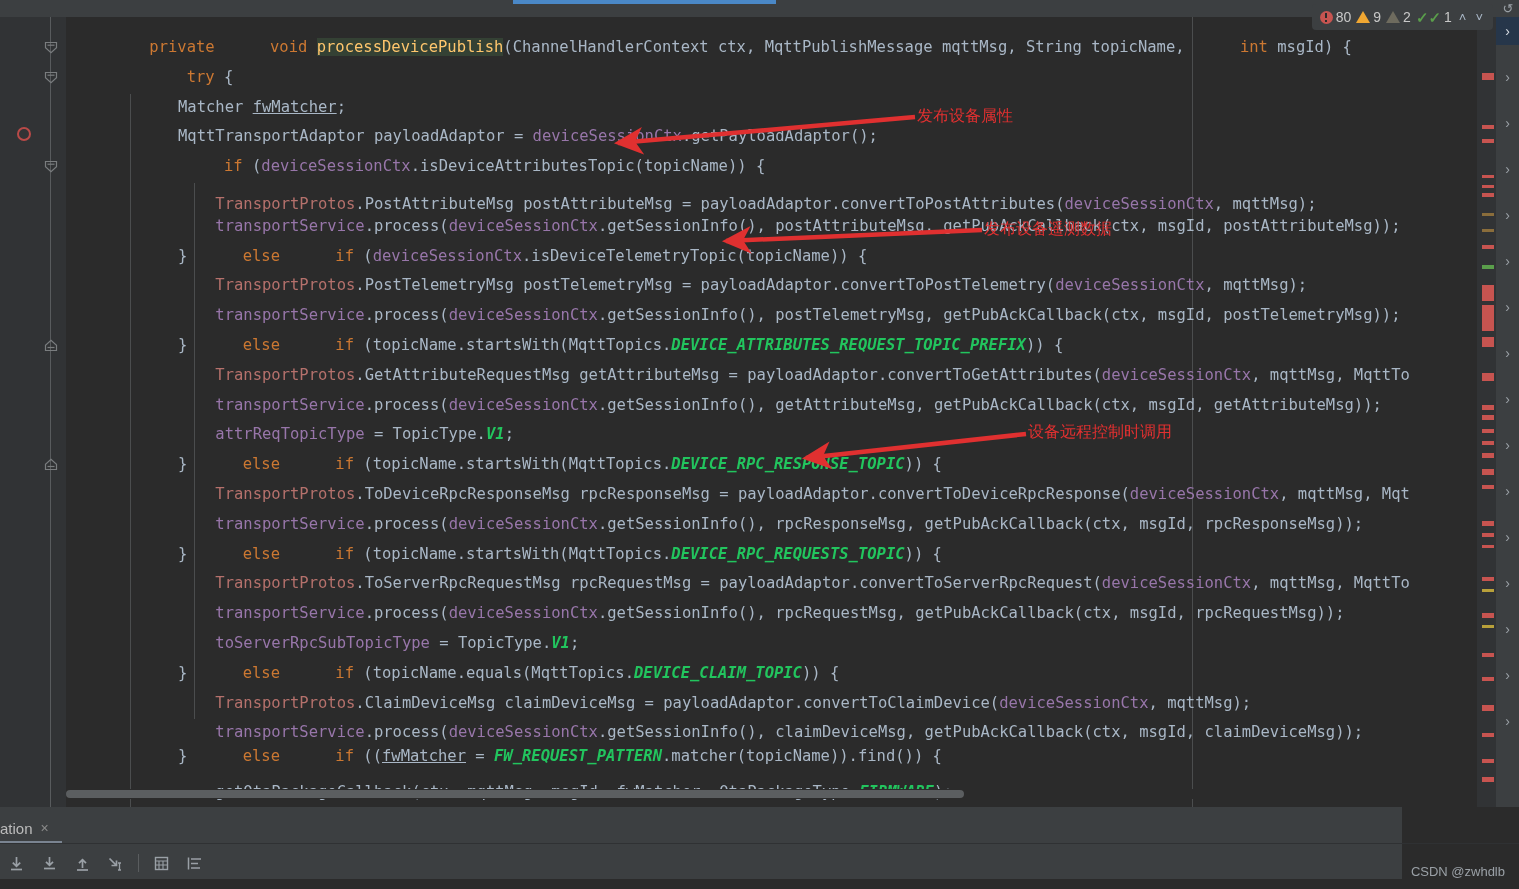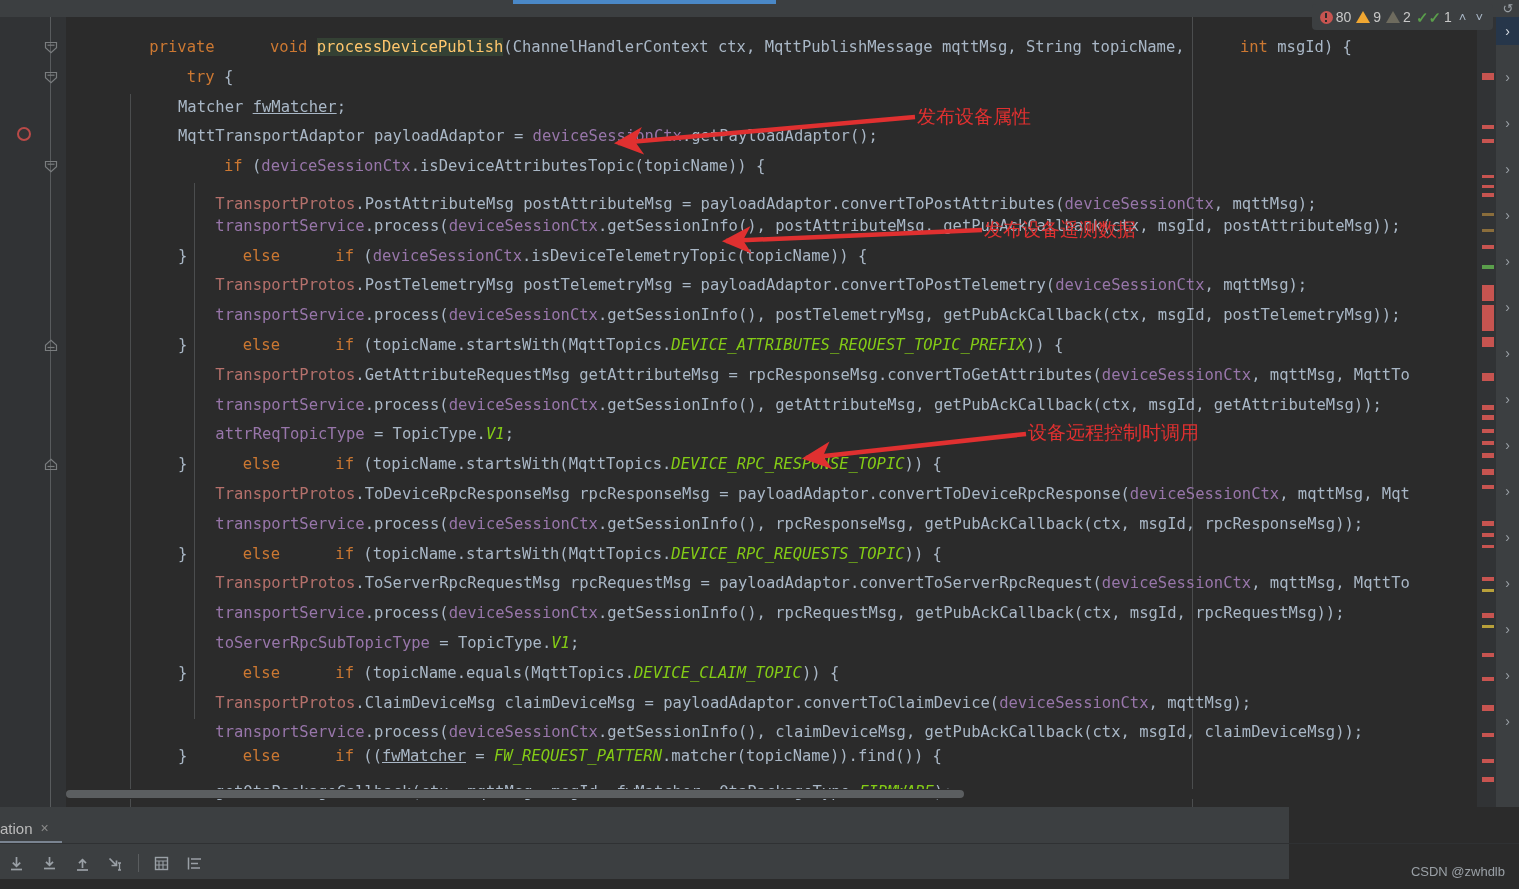--- a/index.html
+++ b/index.html
@@ -37,46 +37,46 @@
   #code{position:absolute;left:66px;top:0;width:1411px;height:790px;}
   .line{position:absolute;left:0;white-space:pre;font-size:15.5px;line-height:18px;color:#a9b7c6;}
   .ind{position:absolute;top:0;width:1px;background:#4b4d4e;}
   #guideline{position:absolute;left:1192px;top:0;width:1px;height:790px;background:#4b4d4e;}
   
   .kw{color:#cc7832;margin-left:46px;}
   .def{color:#ffc66d;}
   .cls{color:#a9b7c6;}
   .typ{color:#b5716c;}
   .fld{color:#9876aa;}
-  .stat{color:#84cc16;font-style:italic;}
+  .stat{color:#22c55e;font-style:italic;font-weight:bold;}
   .var{color:#a9b7c6;}
   .lvar{color:#a9b7c6;text-decoration:underline;text-decoration-color:#a9b7c6;}
   .num{color:#6897bb;}
   .pn{color:#a9b7c6;}
   .hl{background:#344134;}
   
   .anno{position:absolute;color:#e03030;font-family:"DejaVu Sans","Liberation Sans",sans-serif;
-        font-size:19px;line-height:20px;white-space:nowrap;z-index:25;}
+        font-size:16px;line-height:20px;white-space:nowrap;z-index:25;}
   .arrow{position:absolute;z-index:24;}
   
   #hscroll{position:absolute;left:66px;top:789px;width:1411px;height:10px;background:#2b2b2b;}
   #hthumb{position:absolute;left:0;top:1px;width:898px;height:8px;background:#5b5e60;border-radius:4px;}
   
   #stripe{position:absolute;left:1477px;top:17px;width:19px;height:790px;background:#313335;}
   .mk{position:absolute;left:5px;width:12px;}
   
   #rail{position:absolute;left:1496px;top:17px;width:23px;height:790px;background:#3c3f41;}
   .rchev{position:absolute;left:0;width:23px;height:28px;color:#9aa0a6;font-size:14px;
          font-family:"Liberation Sans",sans-serif;display:flex;align-items:center;justify-content:center;}
   .rchev.sel{background:#26364a;color:#d8dde3;}
   #rail-top{position:absolute;left:1496px;top:0;width:23px;height:17px;background:#3c3f41;}
   #refresh-ico{position:absolute;left:1500px;top:1px;width:16px;height:15px;color:#9aa0a6;font-size:13px;
                font-family:"Liberation Sans",sans-serif;text-align:center;}
   
-  #bottom{position:absolute;left:0;top:807px;width:1289px;height:82px;background:#3c3f41;}
+  #bottom{position:absolute;left:0;top:807px;width:1402px;height:82px;background:#3c3f41;}
   #bpanel-tab{position:absolute;left:0;top:10px;height:22px;display:flex;align-items:center;gap:8px;
               color:#bbbbbb;font-family:"Liberation Sans",sans-serif;font-size:15px;}
   #bpanel-close{color:#8a8a8a;font-size:14px;cursor:default;}
   #bpanel-underline{position:absolute;left:0;top:34px;width:62px;height:3px;background:#7a8491;}
   #bdivider{position:absolute;left:0;top:36px;width:1519px;height:1px;background:#2f3133;}
   #btoolbar{position:absolute;left:0;top:40px;width:1519px;height:32px;display:flex;align-items:center;gap:0;}
   .btn-ico{width:33px;height:32px;display:flex;align-items:center;justify-content:center;color:#9aa0a6;}
   .vsep{width:1px;height:18px;background:#5a5d5f;margin:0 6px;}
   #bfooter{position:absolute;left:0;top:72px;width:1519px;height:17px;background:#2b2b2b;}
   #watermark{position:absolute;right:14px;top:864px;color:#9aa0a6;font-size:13px;
@@ -153,21 +153,21 @@
       <div class="line" style="top: 50.8px;"><span class="pn">        </span><span class="kw">try</span><span class="pn"> {</span></div>
       <div class="line" style="top: 80.6px;"><span class="pn">            </span><span class="cls">Matcher</span><span class="pn"> </span><span class="lvar">fwMatcher</span><span class="pn">;</span></div>
       <div class="line" style="top: 110.4px;"><span class="pn">            </span><span class="cls">MqttTransportAdaptor</span><span class="pn"> payloadAdaptor = </span><span class="fld">deviceSessionCtx</span><span class="pn">.</span><span class="var">getPayloadAdaptor</span><span class="pn">();</span></div>
       <div class="line" style="top: 140.2px;"><span class="pn">            </span><span class="kw">if</span><span class="pn"> (</span><span class="fld">deviceSessionCtx</span><span class="pn">.isDeviceAttributesTopic(topicName)) {</span></div>
       <div class="line" style="top: 170px; margin-top: 8px;"><span class="pn">                </span><span class="typ">TransportProtos</span><span class="pn">.PostAttributeMsg postAttributeMsg = payloadAdaptor.convertToPostAttributes(</span><span class="fld">deviceSessionCtx</span><span class="pn">, mqttMsg);</span></div>
       <div class="line" style="top: 199.8px;"><span class="pn">                </span><span class="fld">transportService</span><span class="pn">.process(</span><span class="fld">deviceSessionCtx</span><span class="pn">.getSessionInfo(), postAttributeMsg, getPubAckCallback(ctx, msgId, postAttributeMsg));</span></div>
       <div class="line" style="top: 259.4px;"><span class="pn">                </span><span class="typ">TransportProtos</span><span class="pn">.PostTelemetryMsg postTelemetryMsg = payloadAdaptor.convertToPostTelemetry(</span><span class="fld">deviceSessionCtx</span><span class="pn">, mqttMsg);</span></div>
       <div class="line" style="top: 229.6px;"><span class="pn">            } </span><span class="kw">else</span><span class="pn"> </span><span class="kw">if</span><span class="pn"> (</span><span class="fld">deviceSessionCtx</span><span class="pn">.isDeviceTelemetryTopic(topicName)) {</span></div>
       <div class="line" style="top: 289.2px;"><span class="pn">                </span><span class="fld">transportService</span><span class="pn">.process(</span><span class="fld">deviceSessionCtx</span><span class="pn">.getSessionInfo(), postTelemetryMsg, getPubAckCallback(ctx, msgId, postTelemetryMsg));</span></div>
       <div class="line" style="top: 319px;"><span class="pn">            } </span><span class="kw">else</span><span class="pn"> </span><span class="kw">if</span><span class="pn"> (topicName.startsWith(</span><span class="cls">MqttTopics</span><span class="pn">.</span><span class="stat">DEVICE_ATTRIBUTES_REQUEST_TOPIC_PREFIX</span><span class="pn">)) {</span></div>
-      <div class="line" style="top: 348.8px;"><span class="pn">                </span><span class="typ">TransportProtos</span><span class="pn">.GetAttributeRequestMsg getAttributeMsg = rpcResponseMsg.convertToGetAttributes(</span><span class="fld">deviceSessionCtx</span><span class="pn">, mqttMsg, </span><span class="cls">MqttTo</span></div>
+      <div class="line" style="top: 348.8px;"><span class="pn">                </span><span class="typ">TransportProtos</span><span class="pn">.GetAttributeRequestMsg getAttributeMsg = payloadAdaptor.convertToGetAttributes(</span><span class="fld">deviceSessionCtx</span><span class="pn">, mqttMsg, </span><span class="cls">MqttTo</span></div>
       <div class="line" style="top: 378.6px;"><span class="pn">                </span><span class="fld">transportService</span><span class="pn">.process(</span><span class="fld">deviceSessionCtx</span><span class="pn">.getSessionInfo(), getAttributeMsg, getPubAckCallback(ctx, msgId, getAttributeMsg));</span></div>
       <div class="line" style="top: 408.4px;"><span class="pn">                </span><span class="fld">attrReqTopicType</span><span class="pn"> = TopicType.</span><span class="stat">V1</span><span class="pn">;</span></div>
       <div class="line" style="top: 438.2px;"><span class="pn">            } </span><span class="kw">else</span><span class="pn"> </span><span class="kw">if</span><span class="pn"> (topicName.startsWith(</span><span class="cls">MqttTopics</span><span class="pn">.</span><span class="stat">DEVICE_RPC_RESPONSE_TOPIC</span><span class="pn">)) {</span></div>
       <div class="line" style="top: 468px;"><span class="pn">                </span><span class="typ">TransportProtos</span><span class="pn">.ToDeviceRpcResponseMsg rpcResponseMsg = payloadAdaptor.convertToDeviceRpcResponse(</span><span class="fld">deviceSessionCtx</span><span class="pn">, mqttMsg, </span><span class="cls">Mqt</span></div>
       <div class="line" style="top: 497.8px;"><span class="pn">                </span><span class="fld">transportService</span><span class="pn">.process(</span><span class="fld">deviceSessionCtx</span><span class="pn">.getSessionInfo(), rpcResponseMsg, getPubAckCallback(ctx, msgId, rpcResponseMsg));</span></div>
       <div class="line" style="top: 527.6px;"><span class="pn">            } </span><span class="kw">else</span><span class="pn"> </span><span class="kw">if</span><span class="pn"> (topicName.startsWith(</span><span class="cls">MqttTopics</span><span class="pn">.</span><span class="stat">DEVICE_RPC_REQUESTS_TOPIC</span><span class="pn">)) {</span></div>
       <div class="line" style="top: 557.4px;"><span class="pn">                </span><span class="typ">TransportProtos</span><span class="pn">.ToServerRpcRequestMsg rpcRequestMsg = payloadAdaptor.convertToServerRpcRequest(</span><span class="fld">deviceSessionCtx</span><span class="pn">, mqttMsg, </span><span class="cls">MqttTo</span></div>
       <div class="line" style="top: 587.2px;"><span class="pn">                </span><span class="fld">transportService</span><span class="pn">.process(</span><span class="fld">deviceSessionCtx</span><span class="pn">.getSessionInfo(), rpcRequestMsg, getPubAckCallback(ctx, msgId, rpcRequestMsg));</span></div>
       <div class="line" style="top: 617px;"><span class="pn">                </span><span class="fld">toServerRpcSubTopicType</span><span class="pn"> = TopicType.</span><span class="stat">V1</span><span class="pn">;</span></div>
       <div class="line" style="top: 676.6px;"><span class="pn">                </span><span class="typ">TransportProtos</span><span class="pn">.ClaimDeviceMsg claimDeviceMsg = payloadAdaptor.convertToClaimDevice(</span><span class="fld">deviceSessionCtx</span><span class="pn">, mqttMsg);</span></div>

